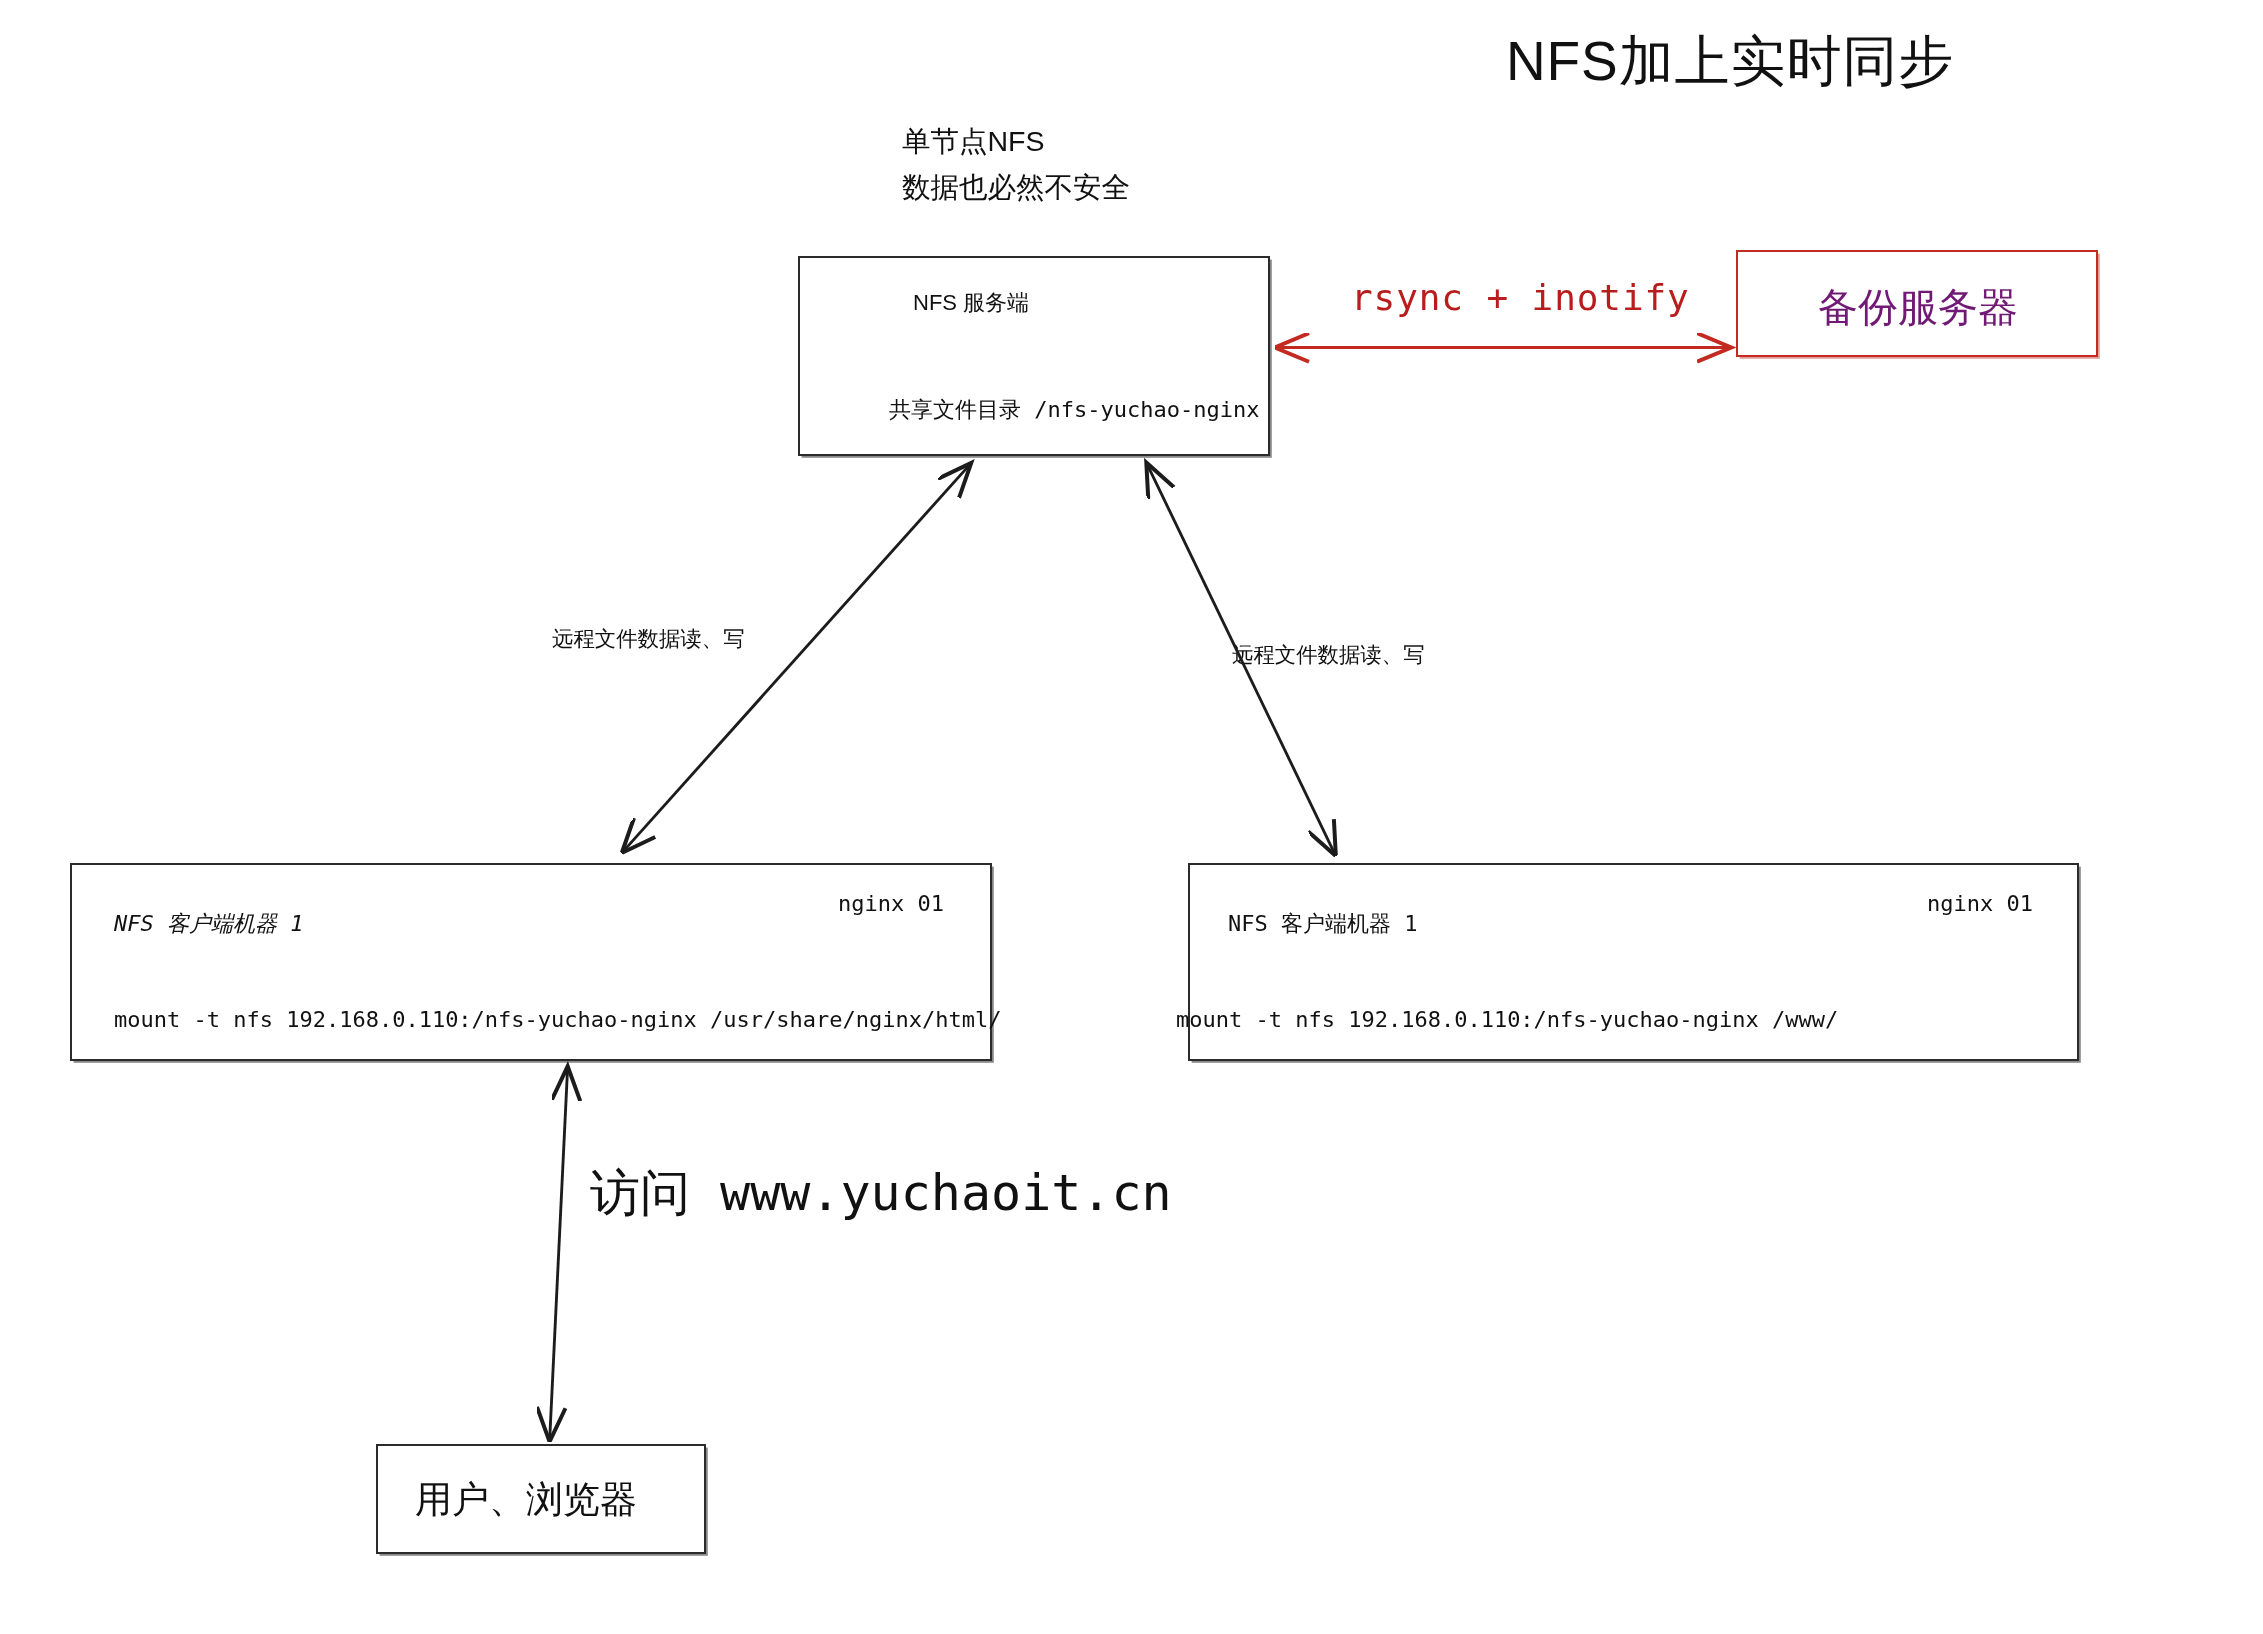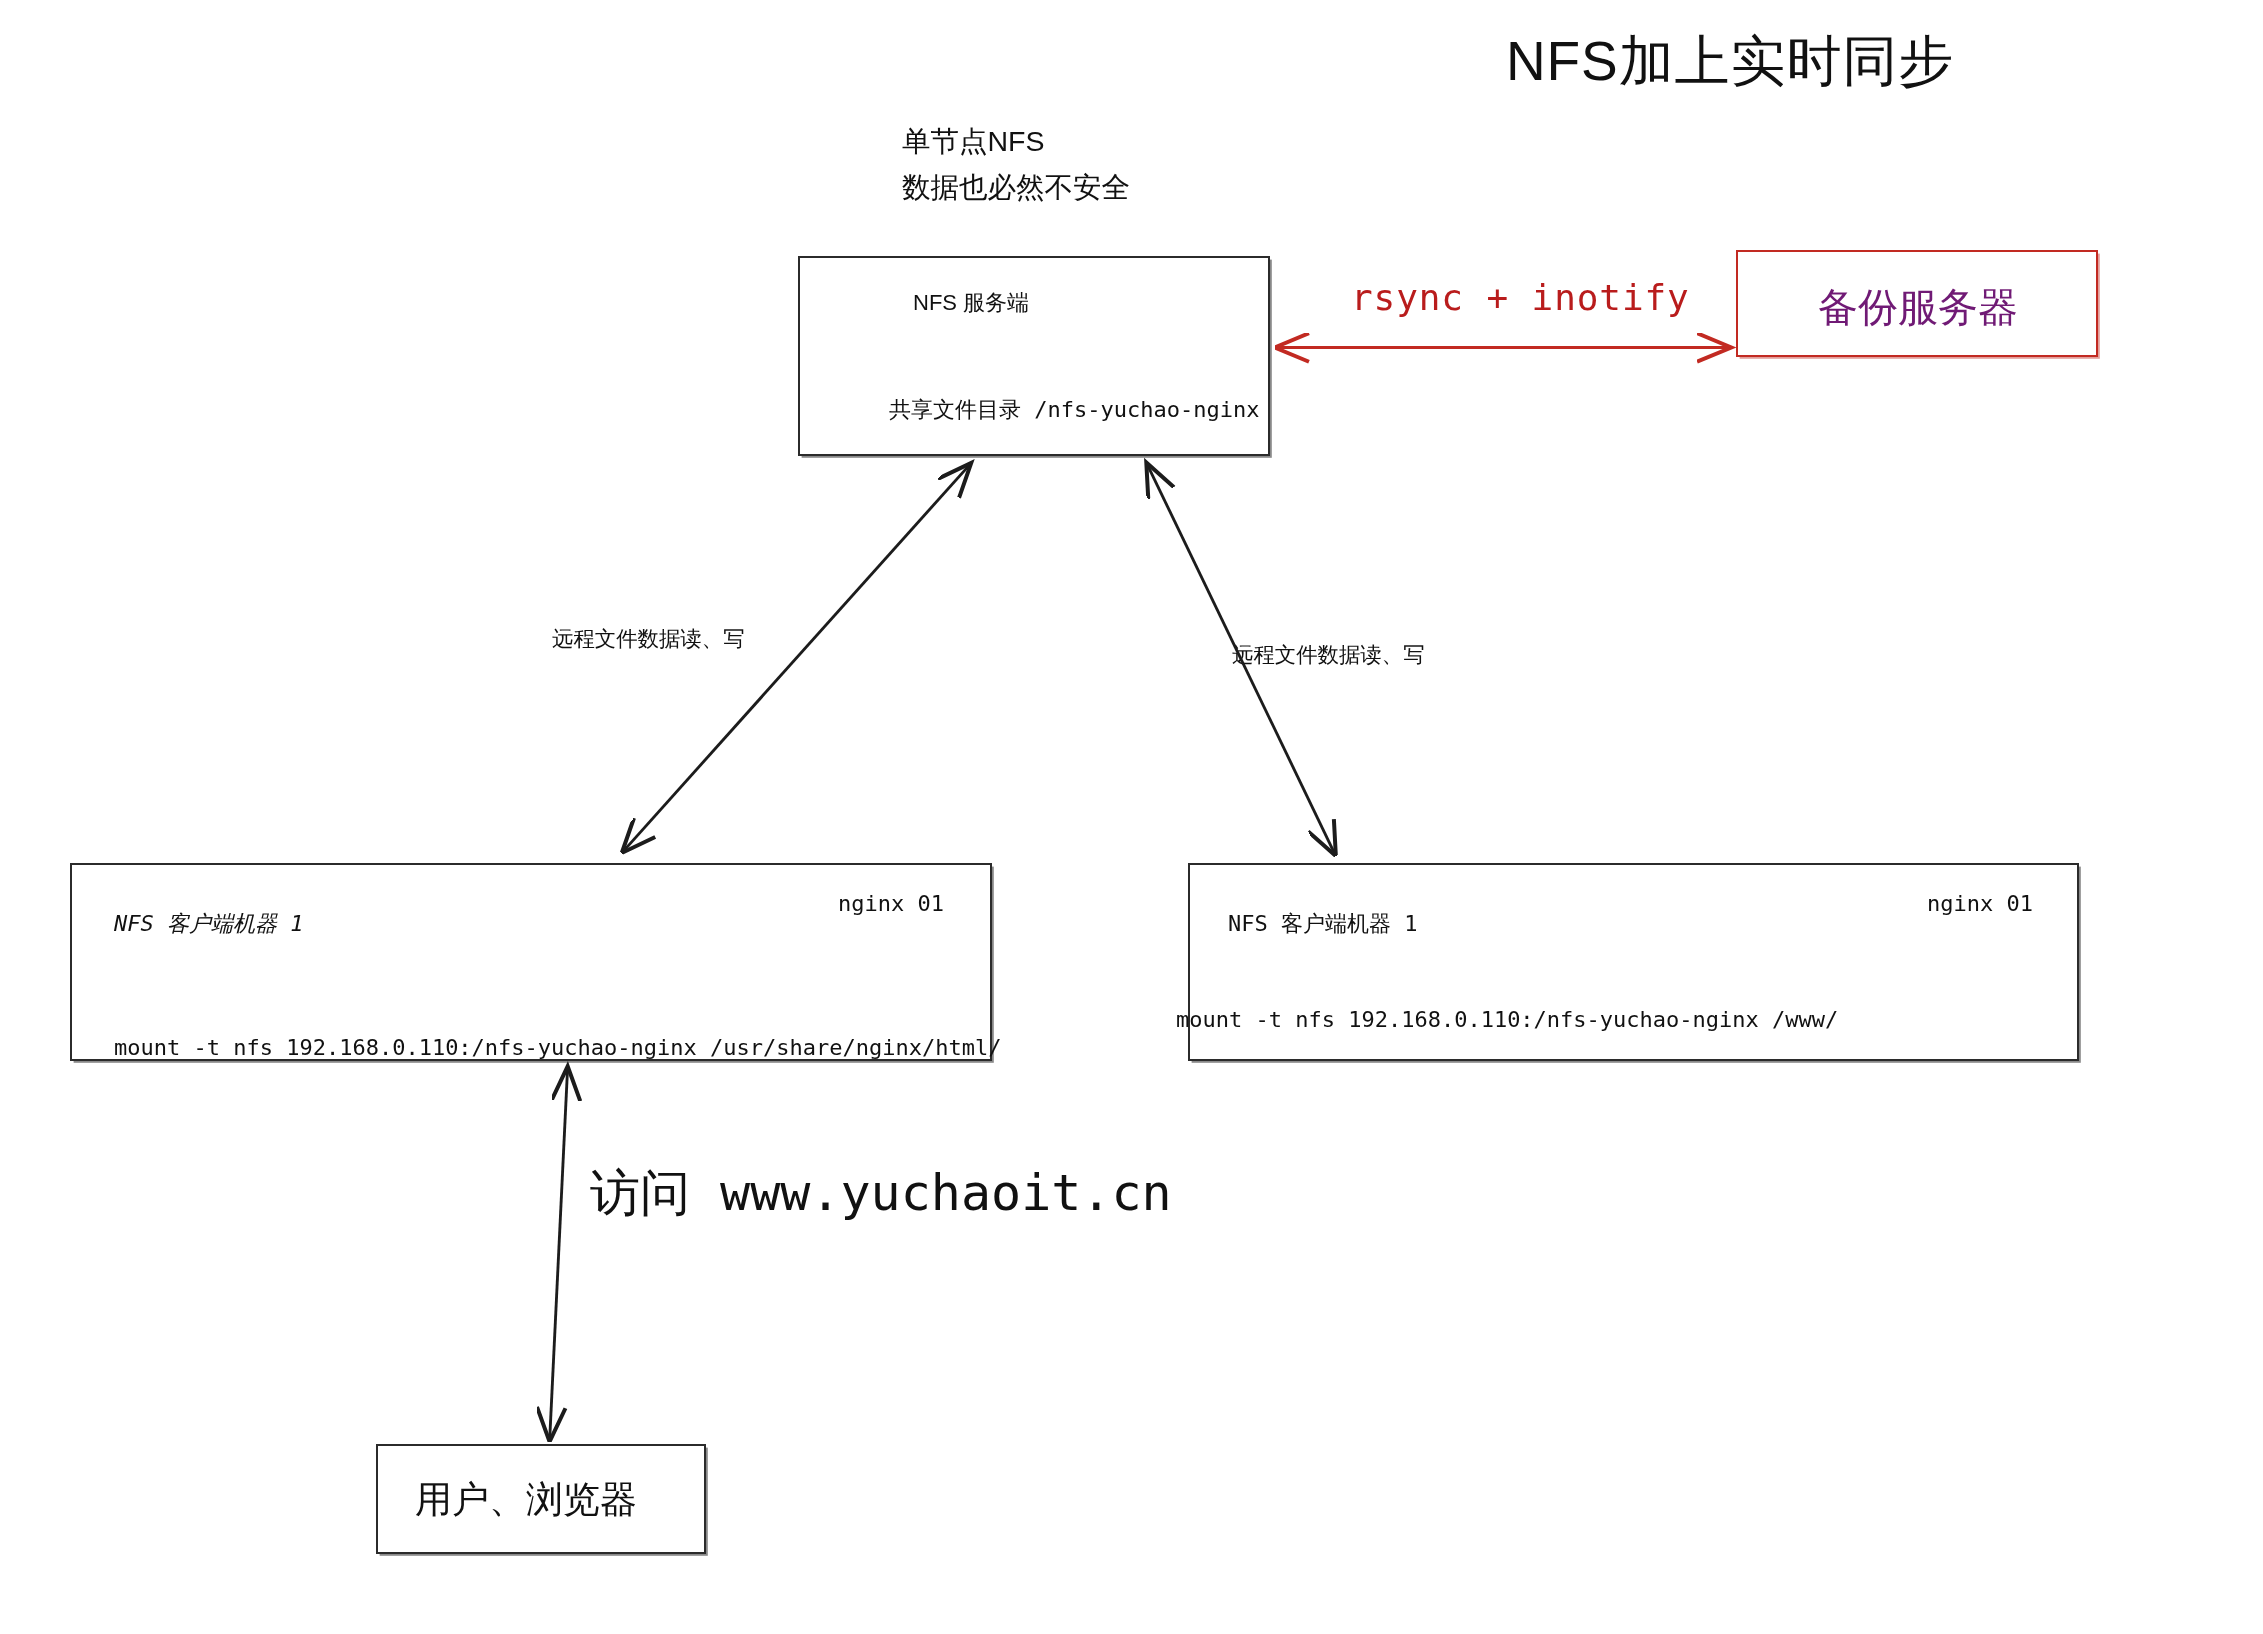--- a/index.html
+++ b/index.html
@@ -72,21 +72,21 @@
     left:1351px; top:277px;
     font-size:36px; color:#b91c1c;
     letter-spacing:0.9px;
     white-space:nowrap;
   }
 
   
   #client1-box{ left:70px; top:863px; width:922px; height:198px; }
   #client1-title{ left:114px; top:909px; font-size:22px; white-space:nowrap;font-style:italic; }
   #client1-nginx{ left:838px; top:891px; font-size:22px; white-space:nowrap; }
-  #client1-mount{ left:114px; top:1007px; font-size:22px; white-space:nowrap;margin-top:28px; }
+  #client1-mount{ left:114px; top:1007px; font-size:22px; white-space:nowrap; }
 
   #client2-box{ left:1188px; top:863px; width:891px; height:198px; }
   #client2-title{ left:1228px; top:909px; font-size:22px; white-space:nowrap; }
   #client2-nginx{ left:1927px; top:891px; font-size:22px; white-space:nowrap; }
   #client2-mount{ left:1176px; top:1007px; font-size:22px; white-space:nowrap; }
 
   
   #user-box{ left:376px; top:1444px; width:330px; height:110px; }
   #user-label{
     left:415px; top:1475px;

